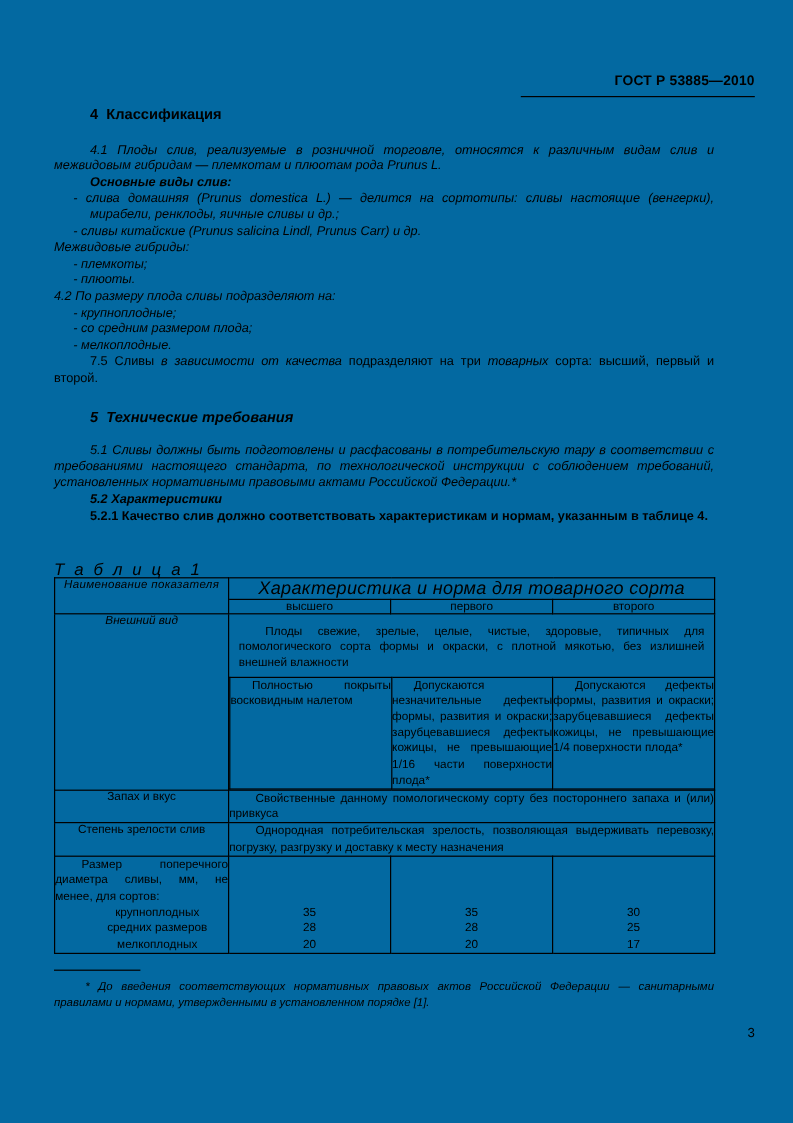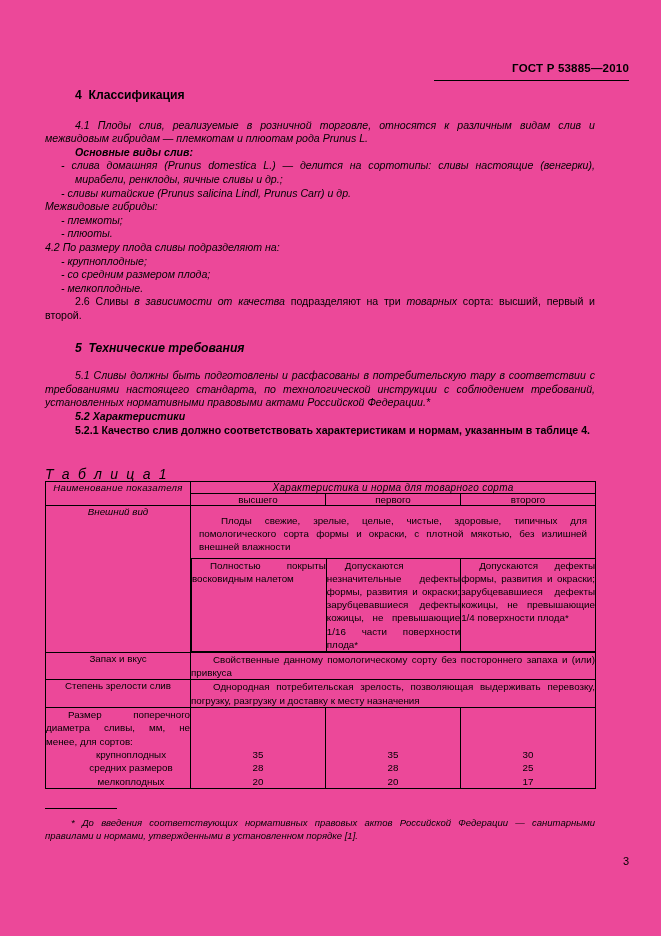--- a/index.html
+++ b/index.html
@@ -8,21 +8,21 @@
     background: #ffffff;
   }
   body {
     font-family: "Liberation Sans", sans-serif;
     color: #000000;
   }
   .page {
     position: relative;
     width: 661px;
     height: 936px;
-    background: #ec4899;
+    background: #0369a1;
     overflow: hidden;
     box-sizing: border-box;
   }
 
   
   .doc-header {
     position: absolute;
     top: 62px;
     right: 32px;
     font-size: 11.5px;
@@ -94,21 +94,21 @@
     border-collapse: collapse;
     table-layout: fixed;
   }
   table.spec td, table.spec th {
     border: 1px solid #000;
     vertical-align: top;
     padding: 0;
     font-weight: normal;
   }
   .th-main {
-    font-size: 10px;
+    font-size: 15px;
     font-style: italic;
     text-align: center;
     padding: 16px 4px 6px 4px;
     letter-spacing: 0.3px;
   }
   .th-name {
     font-size: 9.6px;
     font-style: italic;
     text-align: center;
     vertical-align: middle;
@@ -225,21 +225,21 @@
     <p class="para dash">-  слива домашняя (Prunus domestica L.) — делится на сортотипы: сливы настоящие (венгерки), мирабели, ренклоды, яичные сливы и др.;</p>
     <p class="para dash">-  сливы китайские (Prunus salicina Lindl, Prunus Carr) и др.</p>
     <p class="para">Межвидовые гибриды:</p>
     <p class="para dash">-  племкоты;</p>
     <p class="para dash">-  плюоты.</p>
     <p class="para">4.2  По размеру плода сливы подразделяют на:</p>
     <p class="para dash">-  крупноплодные;</p>
     <p class="para dash">-  со средним размером плода;</p>
     <p class="para dash">-  мелкоплодные.</p>
 
-    <p class="para roman"><span style="display:inline-block;width:30px"></span><span>2.6  Сливы </span><span class="it">в зависимости от качества</span><span> подразделяют на три </span><span class="it">товарных</span><span> сорта: высший, первый и второй.</span></p>
+    <p class="para roman"><span style="display:inline-block;width:30px"></span><span>7.5  Сливы </span><span class="it">в зависимости от качества</span><span> подразделяют на три </span><span class="it">товарных</span><span> сорта: высший, первый и второй.</span></p>
 
     <div class="sp-3"></div>
 
     <h2 class="section-head italic">
       <span>5</span>&nbsp;&nbsp;<span>Технические требования</span>
     </h2>
 
     <div class="sp-4"></div>
 
     <p class="para indent">5.1  Сливы должны быть подготовлены и расфасованы в потребительскую тару в соответствии с требованиями настоящего стандарта, по технологической инструкции с соблюдением требований, установленных нормативными правовыми актами Российской Федерации.*</p>

